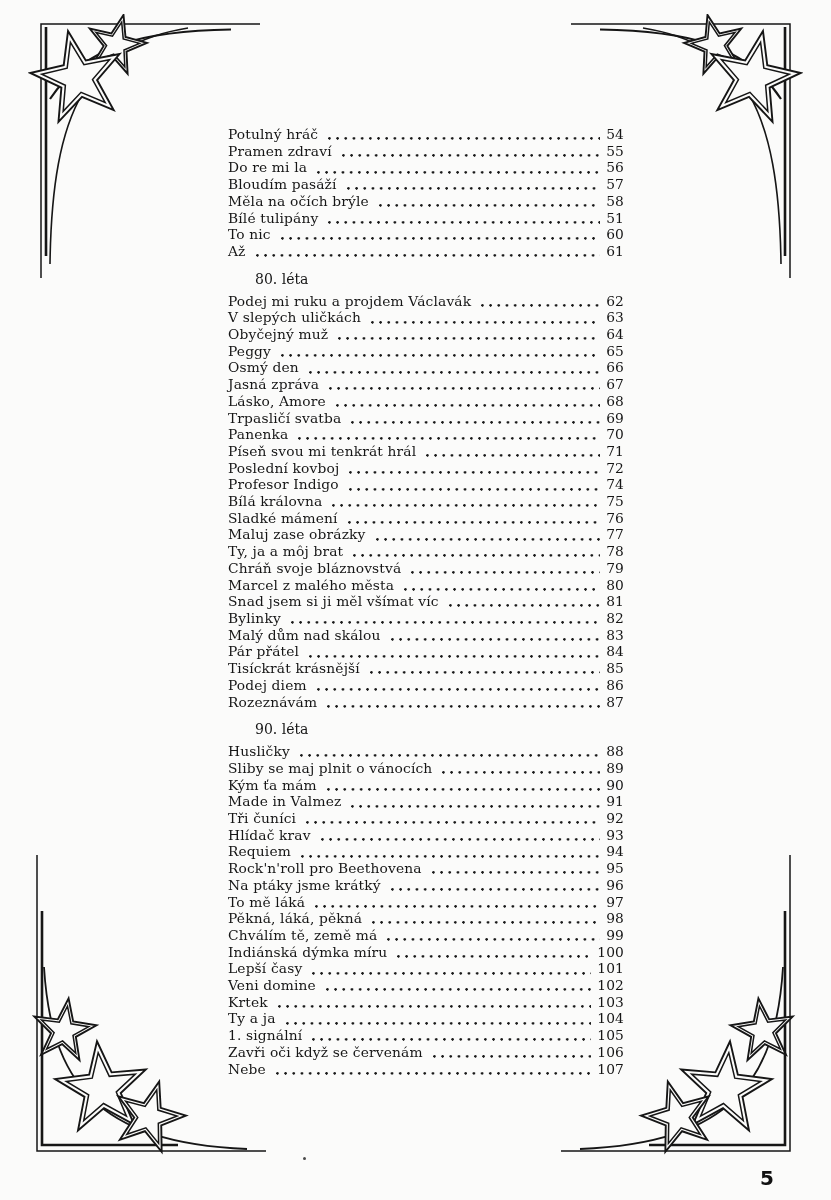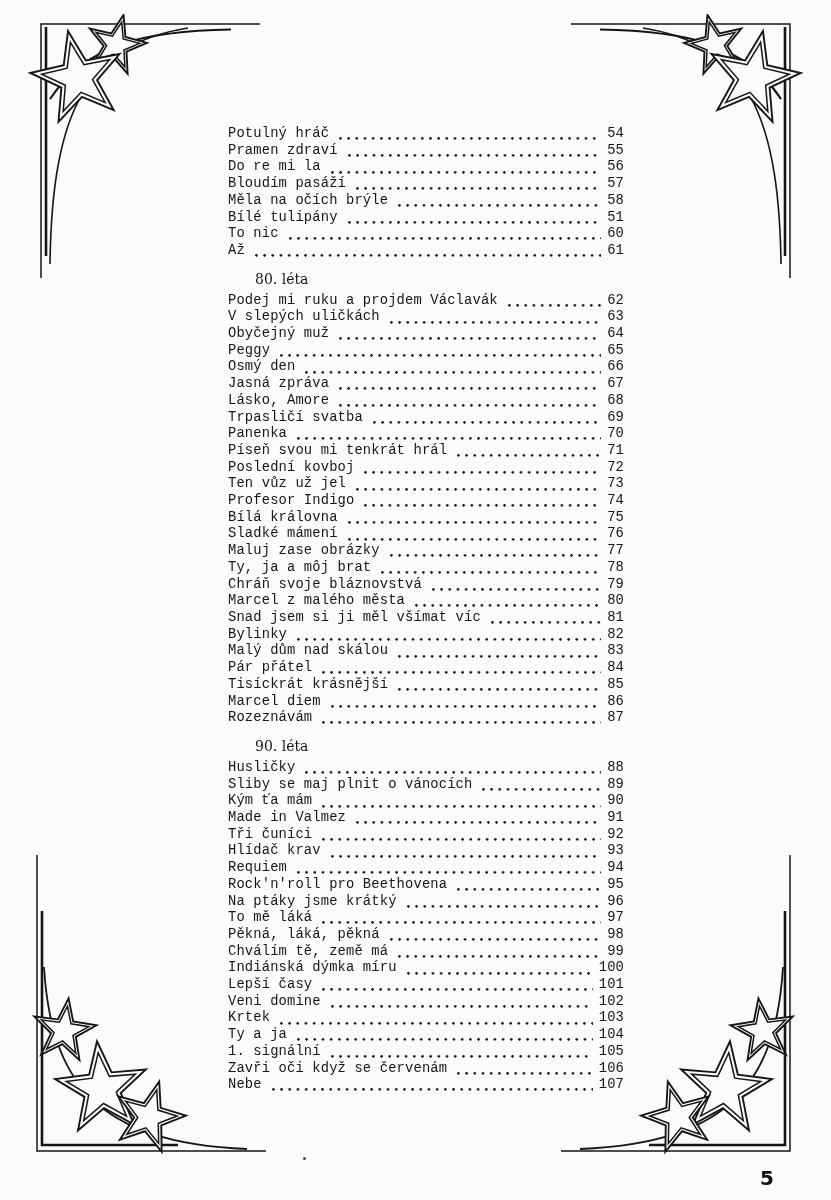--- a/index.html
+++ b/index.html
@@ -2,21 +2,21 @@
 <html><head>
 <meta charset="utf-8">
 <style>
   html,body{margin:0;padding:0;}
   body{
     width:831px;height:1200px;position:relative;overflow:hidden;
     background:#fbfbfa;color:#161616;
     font-family:"DejaVu Serif", serif;
   }
   .toc{position:absolute;left:228px;top:126px;width:396px;}
-  .row{display:flex;align-items:baseline;font-size:13.8px;line-height:16.7px;letter-spacing:0.15px;font-family:Liberation Mono, monospace;}
+  .row{display:flex;align-items:baseline;font-size:13.8px;line-height:16.7px;letter-spacing:0.15px;}
   .t{white-space:nowrap;}
   .leader{
     flex:1 1 auto;min-width:12px;align-self:flex-end;height:3px;
     margin:0 6px 2.5px 10px;
     background-image:radial-gradient(circle at 1.4px 1.4px, #1a1a1a 1.05px, transparent 1.5px);
     background-size:8.2px 3px;background-repeat:repeat-x;
   }
   .p{white-space:nowrap;}
   .sec-header{font-weight:normal;font-size:14px;line-height:17px;padding-left:27px;margin:11px 0 5px 0;}
   .ornament{position:absolute;}
@@ -171,25 +171,20 @@
       <span class="t">Píseň svou mi tenkrát hrál</span>
       <span class="leader"></span>
       <span class="p">71</span>
     </div>
     <div class="row">
       <span class="t">Poslední kovboj</span>
       <span class="leader"></span>
       <span class="p">72</span>
     </div>
     <div class="row">
-      <span class="t">Ten vůz už jel</span>
-      <span class="leader"></span>
-      <span class="p">73</span>
-    </div>
-    <div class="row">
       <span class="t">Profesor Indigo</span>
       <span class="leader"></span>
       <span class="p">74</span>
     </div>
     <div class="row">
       <span class="t">Bílá královna</span>
       <span class="leader"></span>
       <span class="p">75</span>
     </div>
     <div class="row">
@@ -236,21 +231,21 @@
       <span class="t">Pár přátel</span>
       <span class="leader"></span>
       <span class="p">84</span>
     </div>
     <div class="row">
       <span class="t">Tisíckrát krásnější</span>
       <span class="leader"></span>
       <span class="p">85</span>
     </div>
     <div class="row">
-      <span class="t">Marcel diem</span>
+      <span class="t">Podej diem</span>
       <span class="leader"></span>
       <span class="p">86</span>
     </div>
     <div class="row">
       <span class="t">Rozeznávám</span>
       <span class="leader"></span>
       <span class="p">87</span>
     </div>
     <div class="sec-header">90. léta</div>
     <div class="row">

